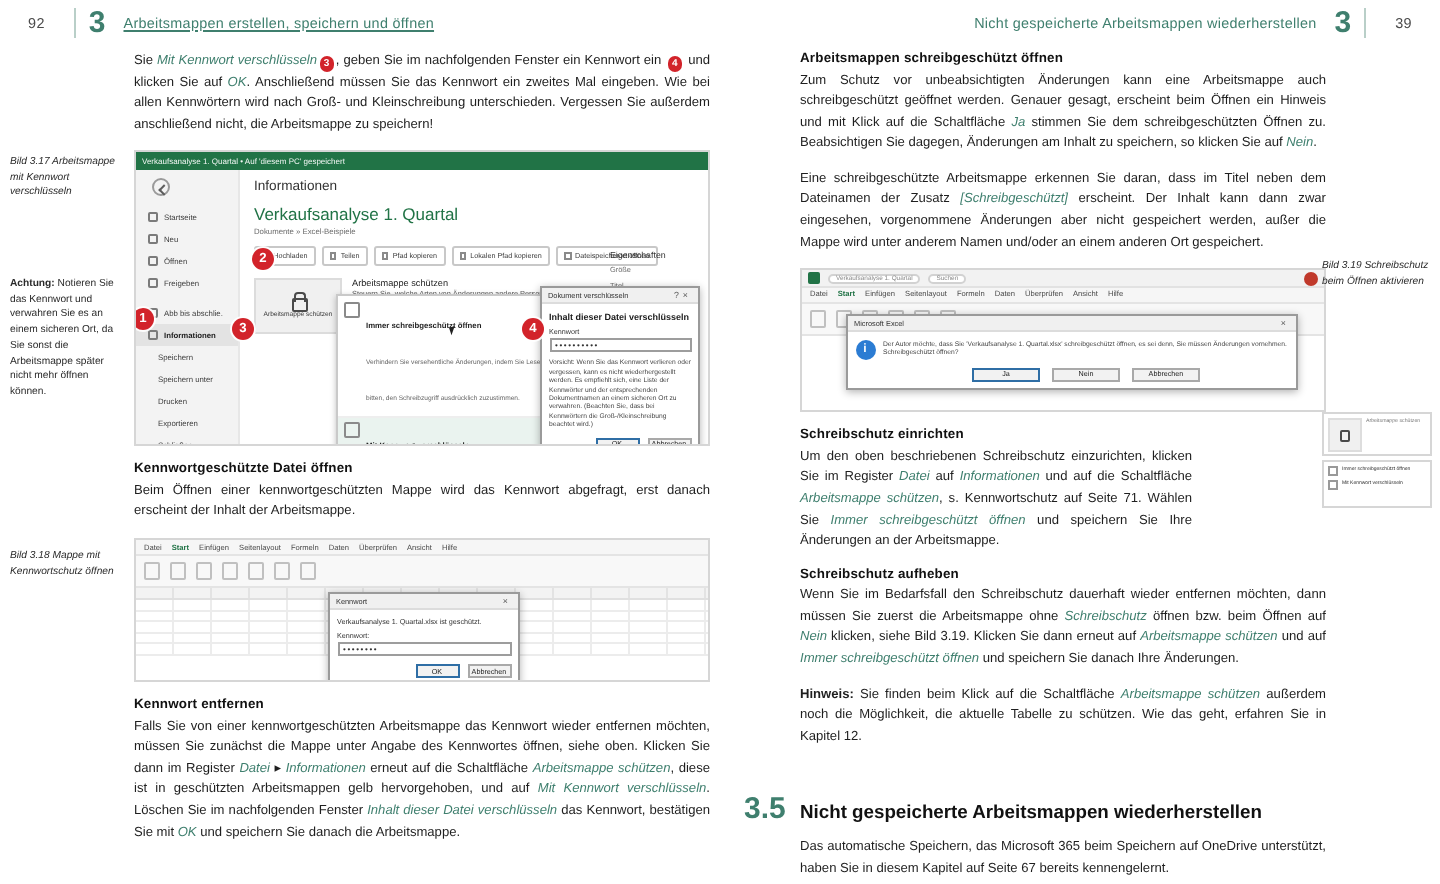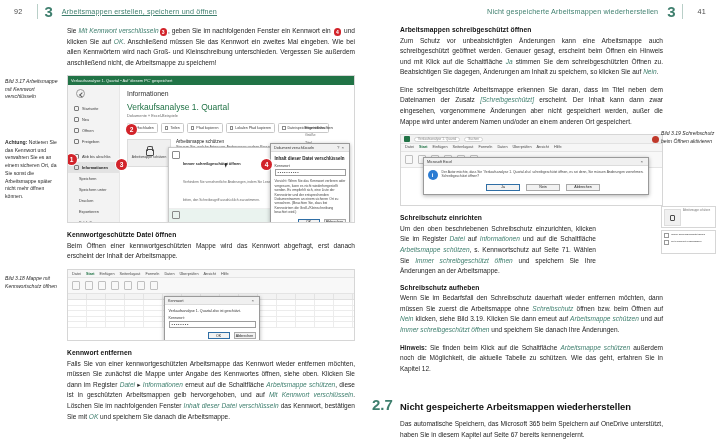--- a/index.html
+++ b/index.html
@@ -190,21 +190,21 @@
     <span class="folio">92</span>
     <span class="vrule"></span>
     <span class="chapnum">3</span>
     <span class="head-title">Arbeitsmappen erstellen, speichern und öffnen</span>
   </div>
 
   <div class="head head-right">
     <span class="head-title">Nicht gespeicherte Arbeitsmappen wiederherstellen</span>
     <span class="chapnum">3</span>
     <span class="vrule"></span>
-    <span class="folio">41</span>
+    <span class="folio">39</span>
   </div>
 
   <div class="col col-left">
 
     <div class="body-col">
 
       <p class="t">
         <span>Sie </span><span class="it">Mit Kennwort verschlüsseln</span><span class="inline-bullet">3</span><span>, geben Sie im nachfolgenden Fenster ein Kennwort ein </span><span class="inline-bullet">4</span><span> und klicken Sie auf </span><span class="it">OK</span><span>. Anschließend müssen Sie das Kennwort ein zweites Mal eingeben. Wie bei allen Kennwörtern wird nach Groß- und Kleinschreibung unterschieden. Vergessen Sie außerdem anschließend nicht, die Arbeitsmappe zu speichern!</span>
       </p>
 
@@ -574,21 +574,21 @@
       <h3 class="sub" style="margin-top:6px">Schreibschutz aufheben</h3>
       <p class="t">
         <span>Wenn Sie im Bedarfsfall den Schreibschutz dauerhaft wieder entfernen möchten, dann müssen Sie zuerst die Arbeitsmappe ohne </span><span class="it">Schreibschutz</span><span> öffnen bzw. beim Öffnen auf </span><span class="it">Nein</span><span> klicken, siehe Bild 3.19. Klicken Sie dann erneut auf </span><span class="it">Arbeitsmappe schützen</span><span> und auf </span><span class="it">Immer schreibgeschützt öffnen</span><span> und speichern Sie danach Ihre Änderungen.</span>
       </p>
 
       <p class="t">
         <span class="hint-lbl">Hinweis:</span><span> Sie finden beim Klick auf die Schaltfläche </span><span class="it">Arbeitsmappe schützen</span><span> außerdem noch die Möglichkeit, die aktuelle Tabelle zu schützen. Wie das geht, erfahren Sie in Kapitel 12.</span>
       </p>
 
       <div class="secnum-row" style="margin-top:22px">
-        <span class="secnum">2.7</span>
+        <span class="secnum">3.5</span>
         <span class="sectitle">Nicht gespeicherte Arbeitsmappen wiederherstellen</span>
       </div>
       <p class="t">Das automatische Speichern, das Microsoft 365 beim Speichern auf OneDrive unterstützt, haben Sie in diesem Kapitel auf Seite 67 bereits kennengelernt.</p>
 
     </div>
 
     <div class="marg-r" style="top:104px;">Bild 3.19 Schreibschutz beim Öffnen aktivieren</div>
 
     <div style="position:absolute;right:4px;top:180px;width:55px;">
       <div class="shot" style="width:55px;height:22px;padding:2px;display:flex;gap:2px;">

